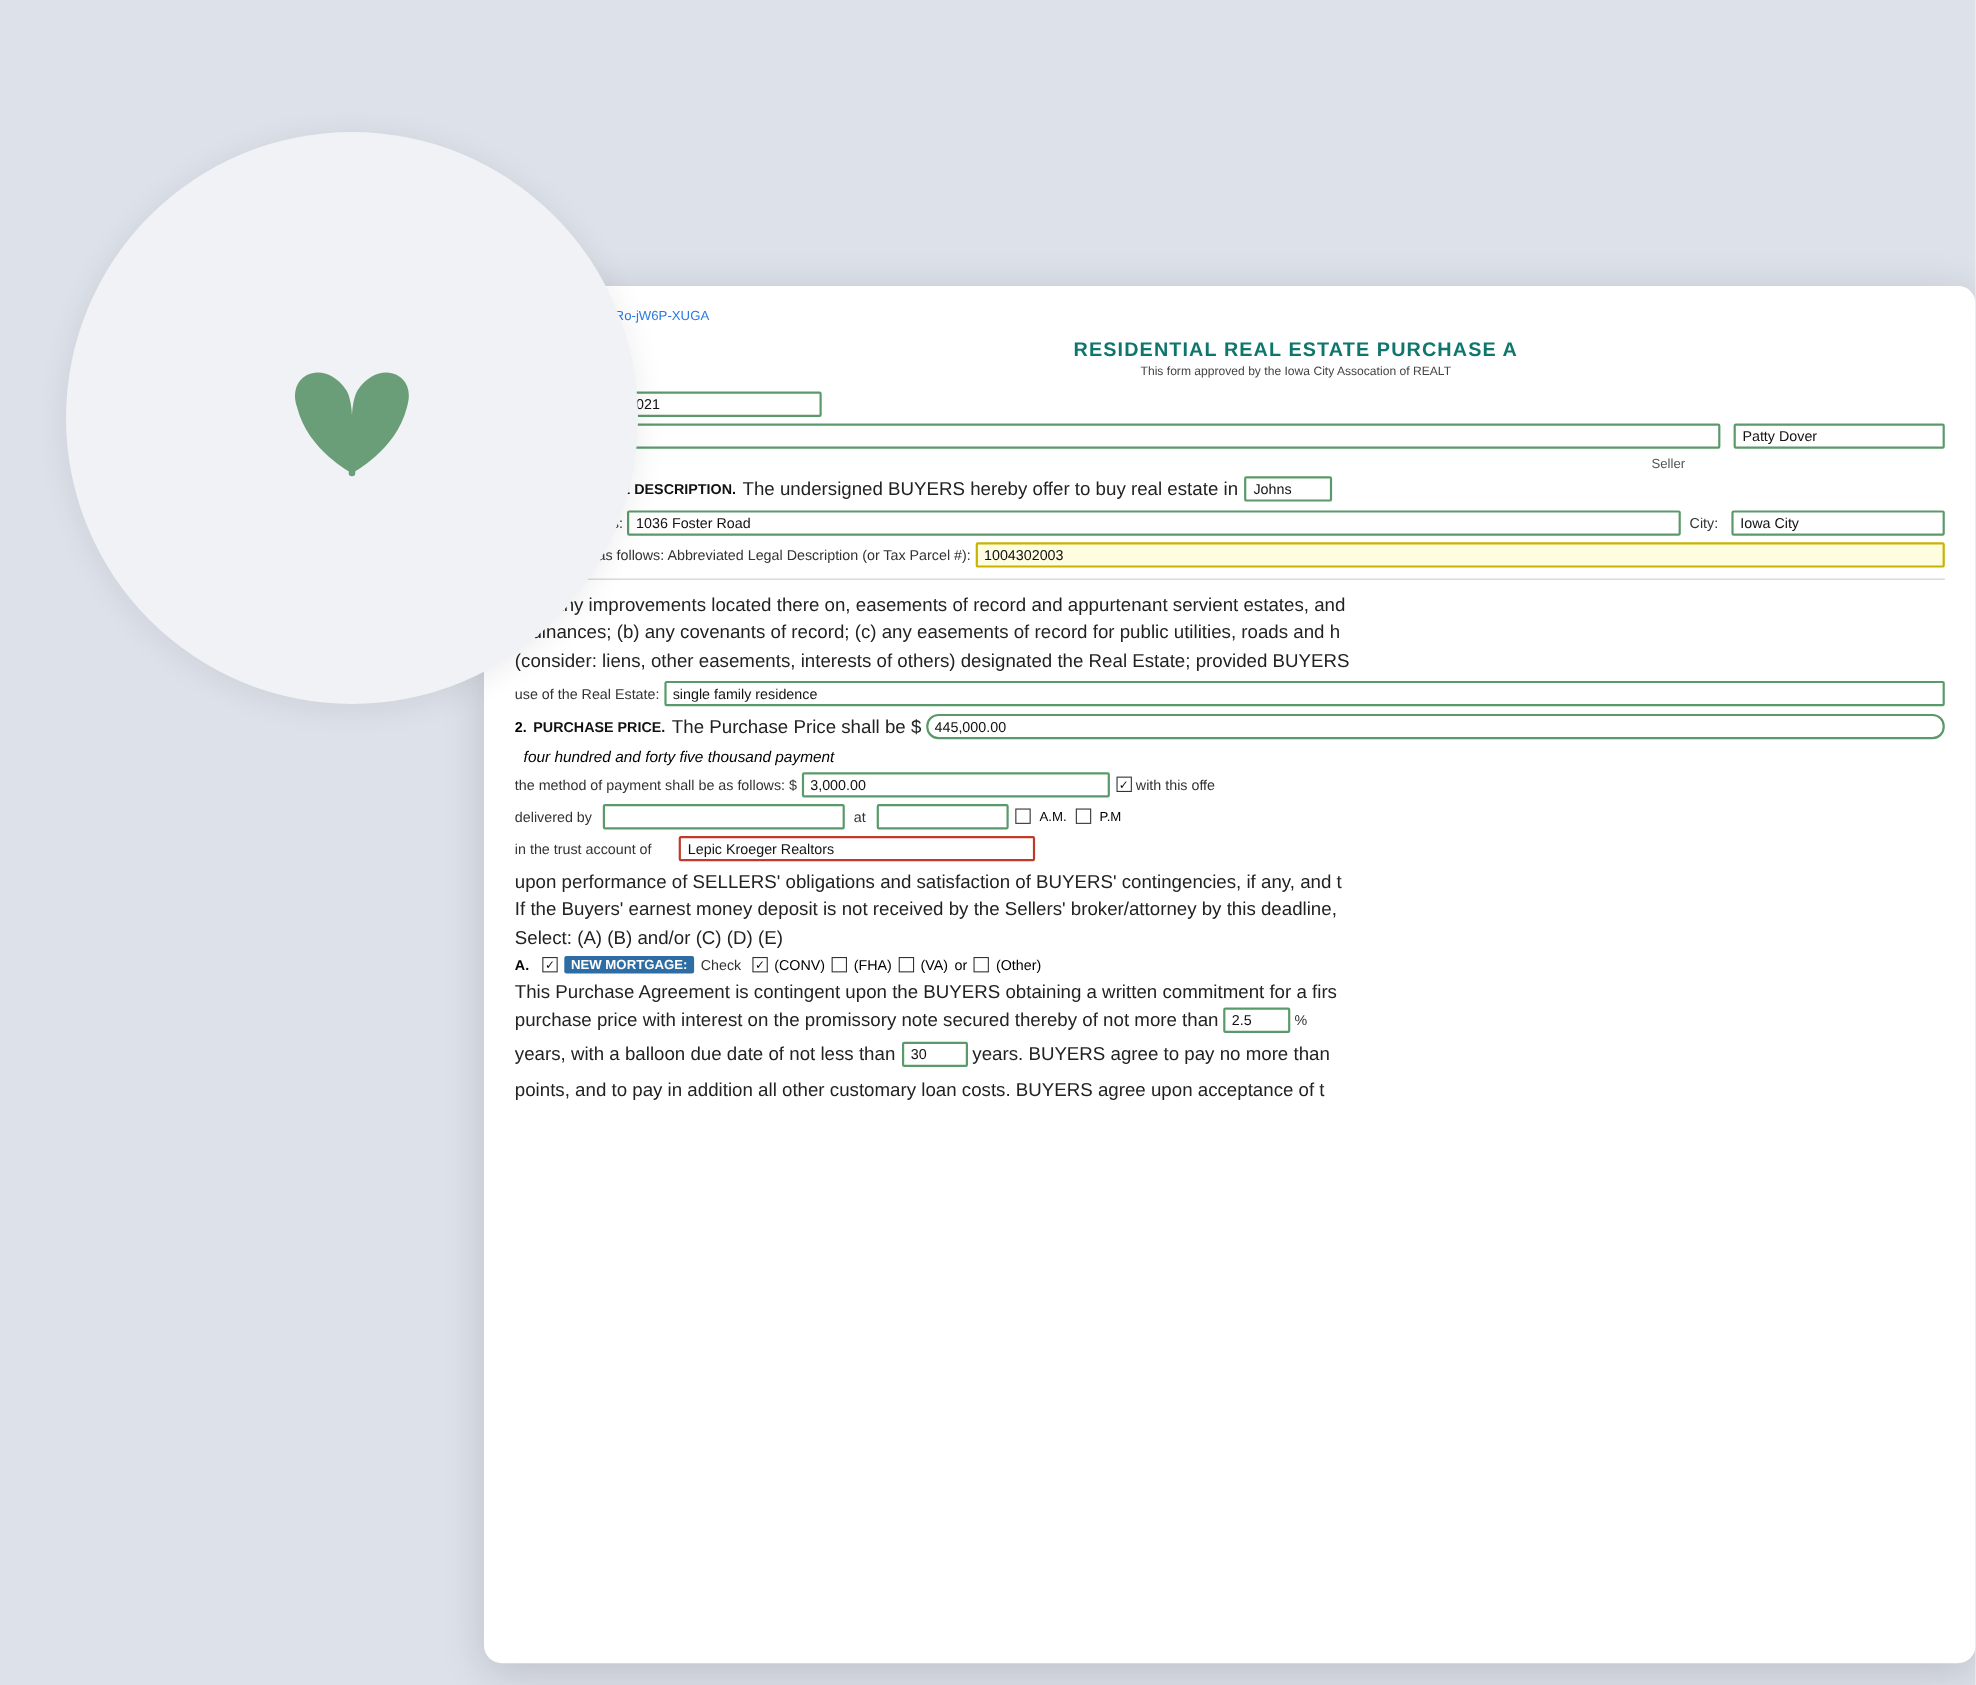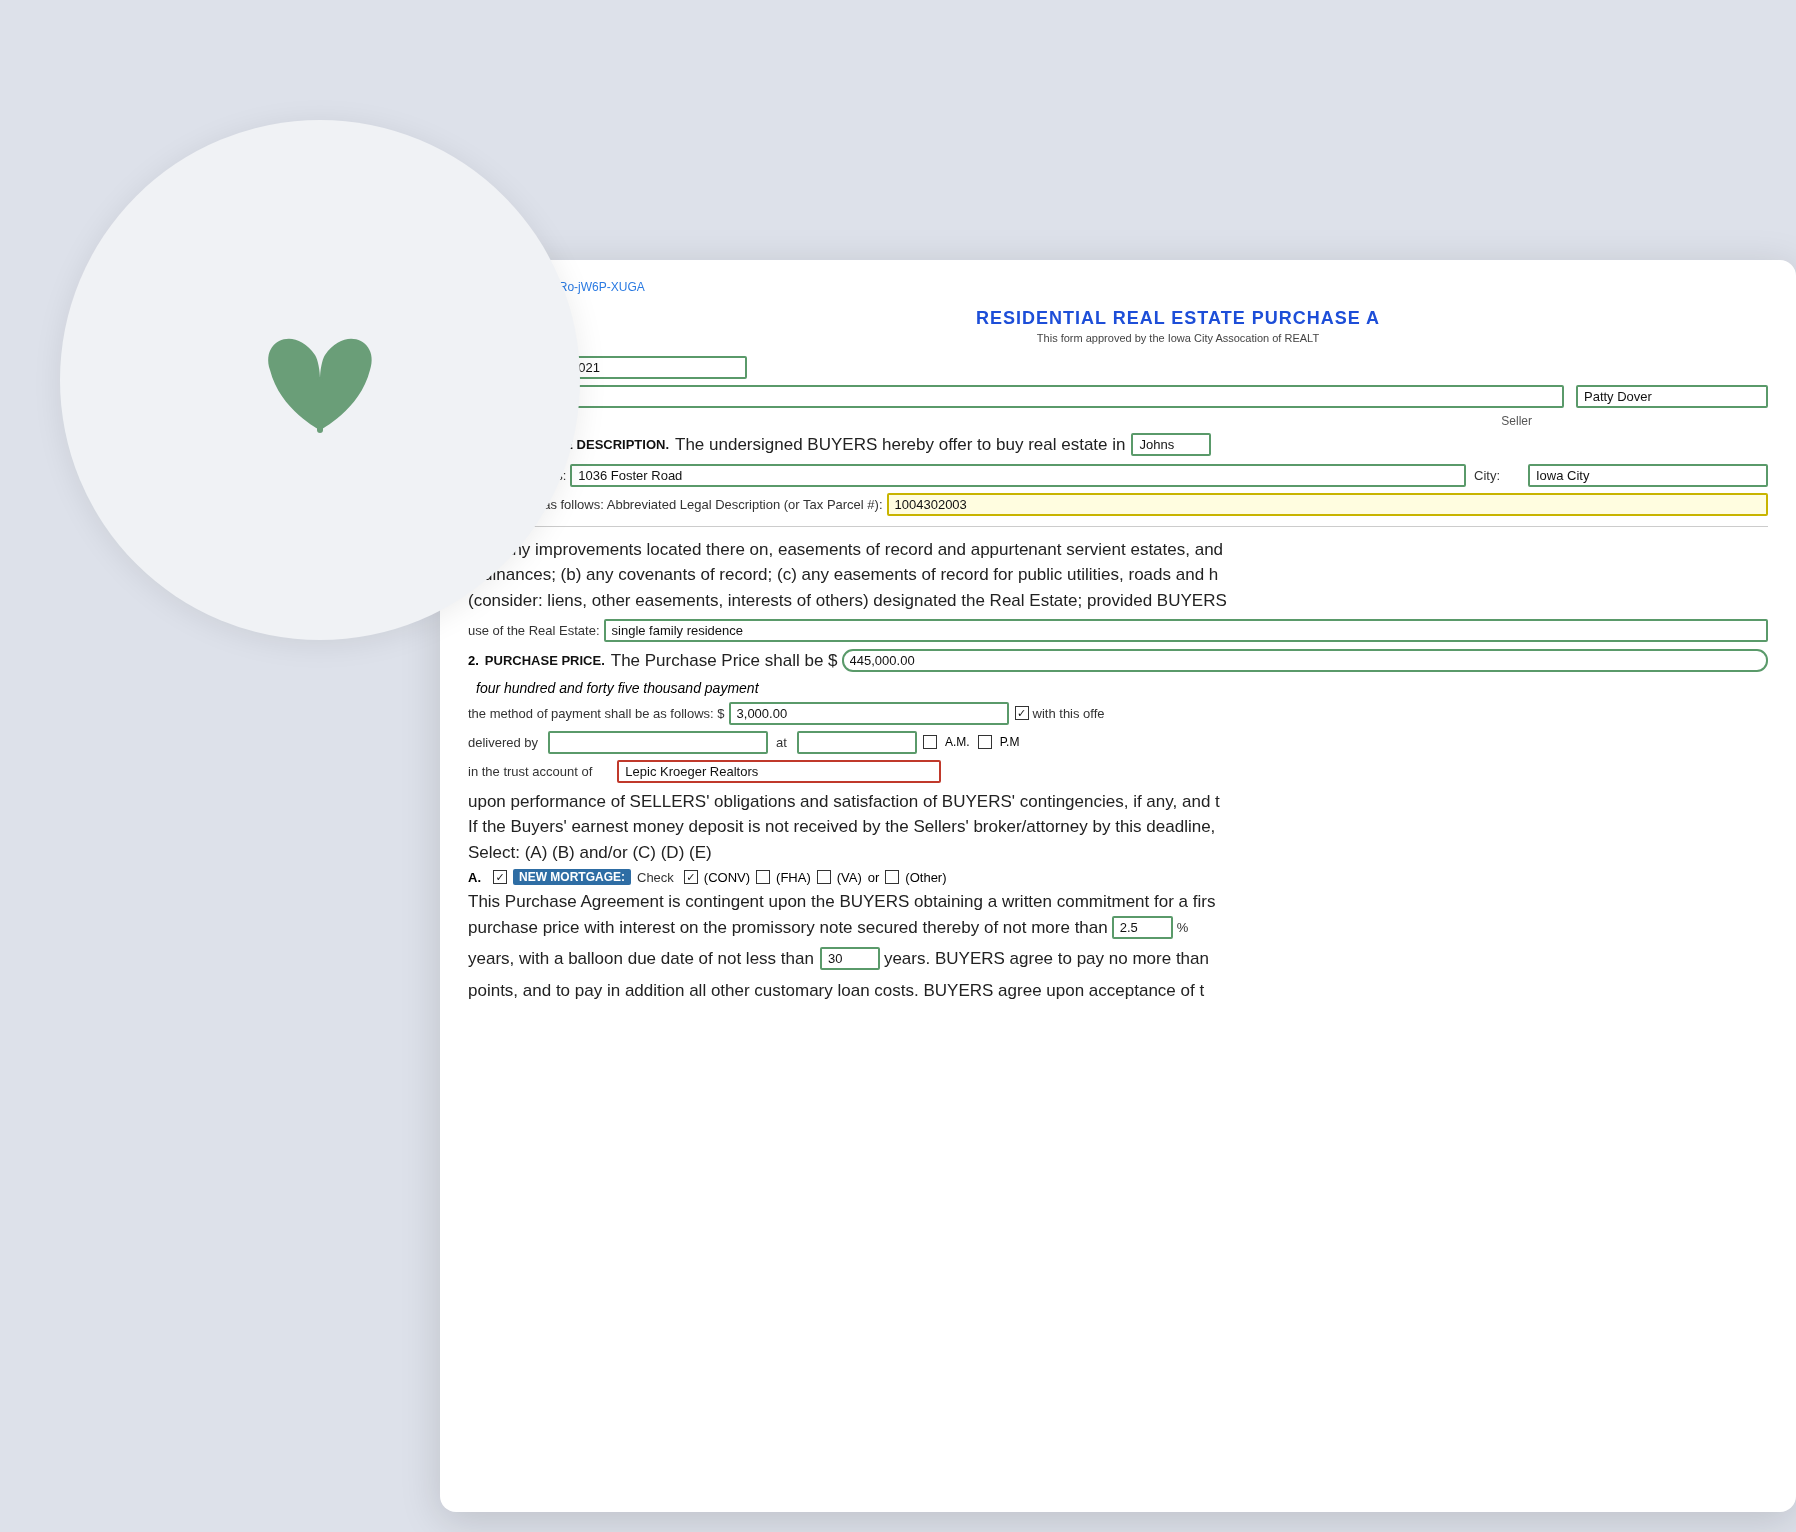--- a/index.html
+++ b/index.html
@@ -100,21 +100,21 @@
     }
 
     .doc-title-area {
       flex: 1;
       text-align: center;
     }
 
     .doc-title {
       font-size: 18px;
       font-weight: bold;
-      color: #1d4ed8;
+      color: #0f766e;
       letter-spacing: 1px;
     }
 
     .doc-subtitle {
       font-size: 11px;
       color: #444;
       margin-top: 3px;
     }
 
     
@@ -161,22 +161,22 @@
 
     .field-buyer2 {
       width: 192px;
     }
 
     .field-address {
       flex: 1;
     }
 
     .field-city {
-      width: 240px;
-      margin-left: 24px;
+      width: 194px;
+      margin-left: 8px;
     }
 
     .field-parcel {
       flex: 1;
     }
 
     .field-use {
       flex: 1;
     }
 

